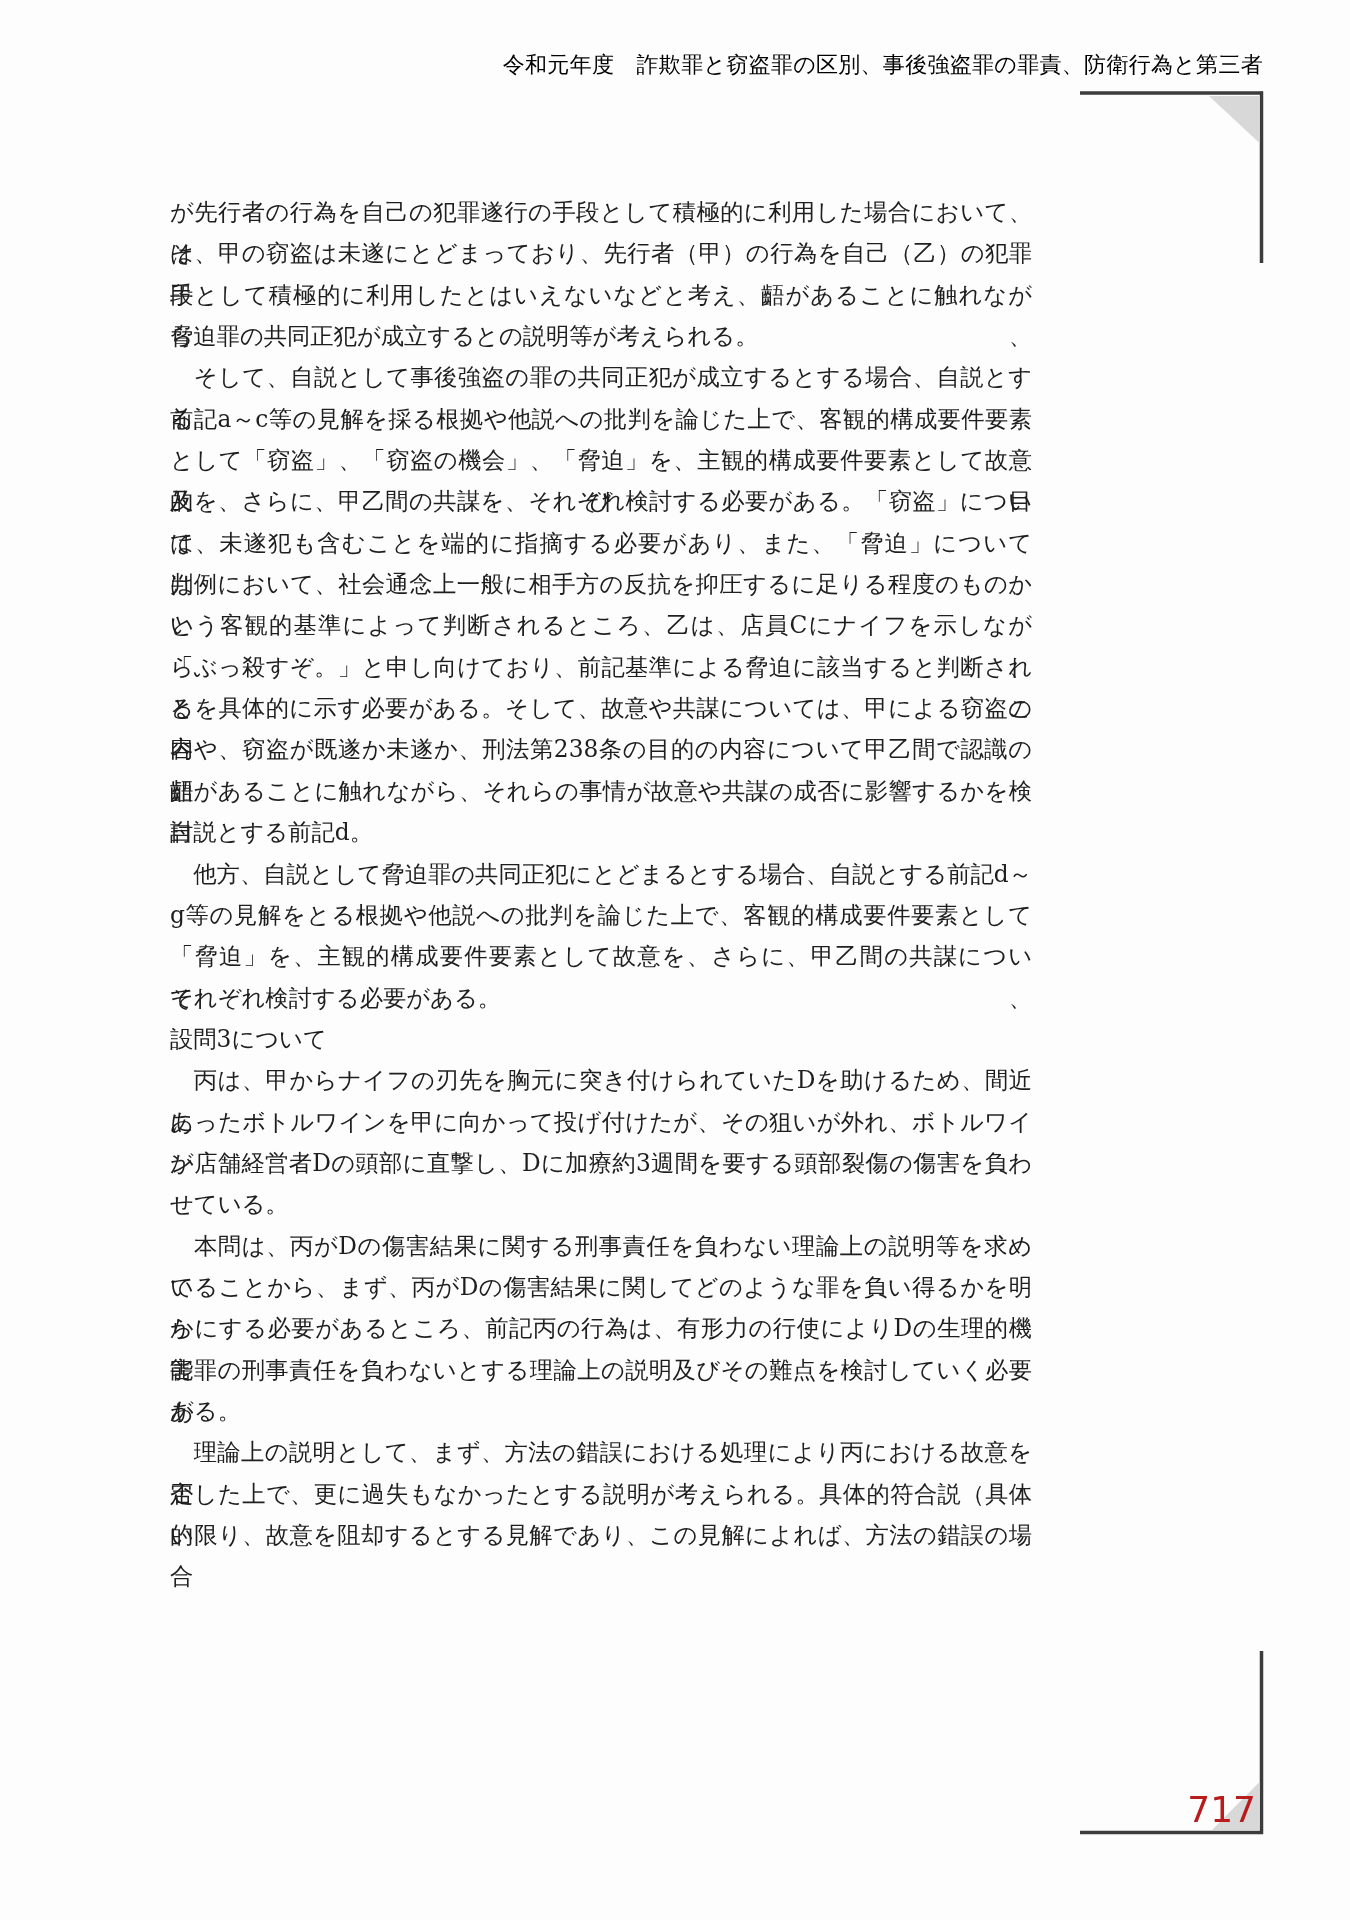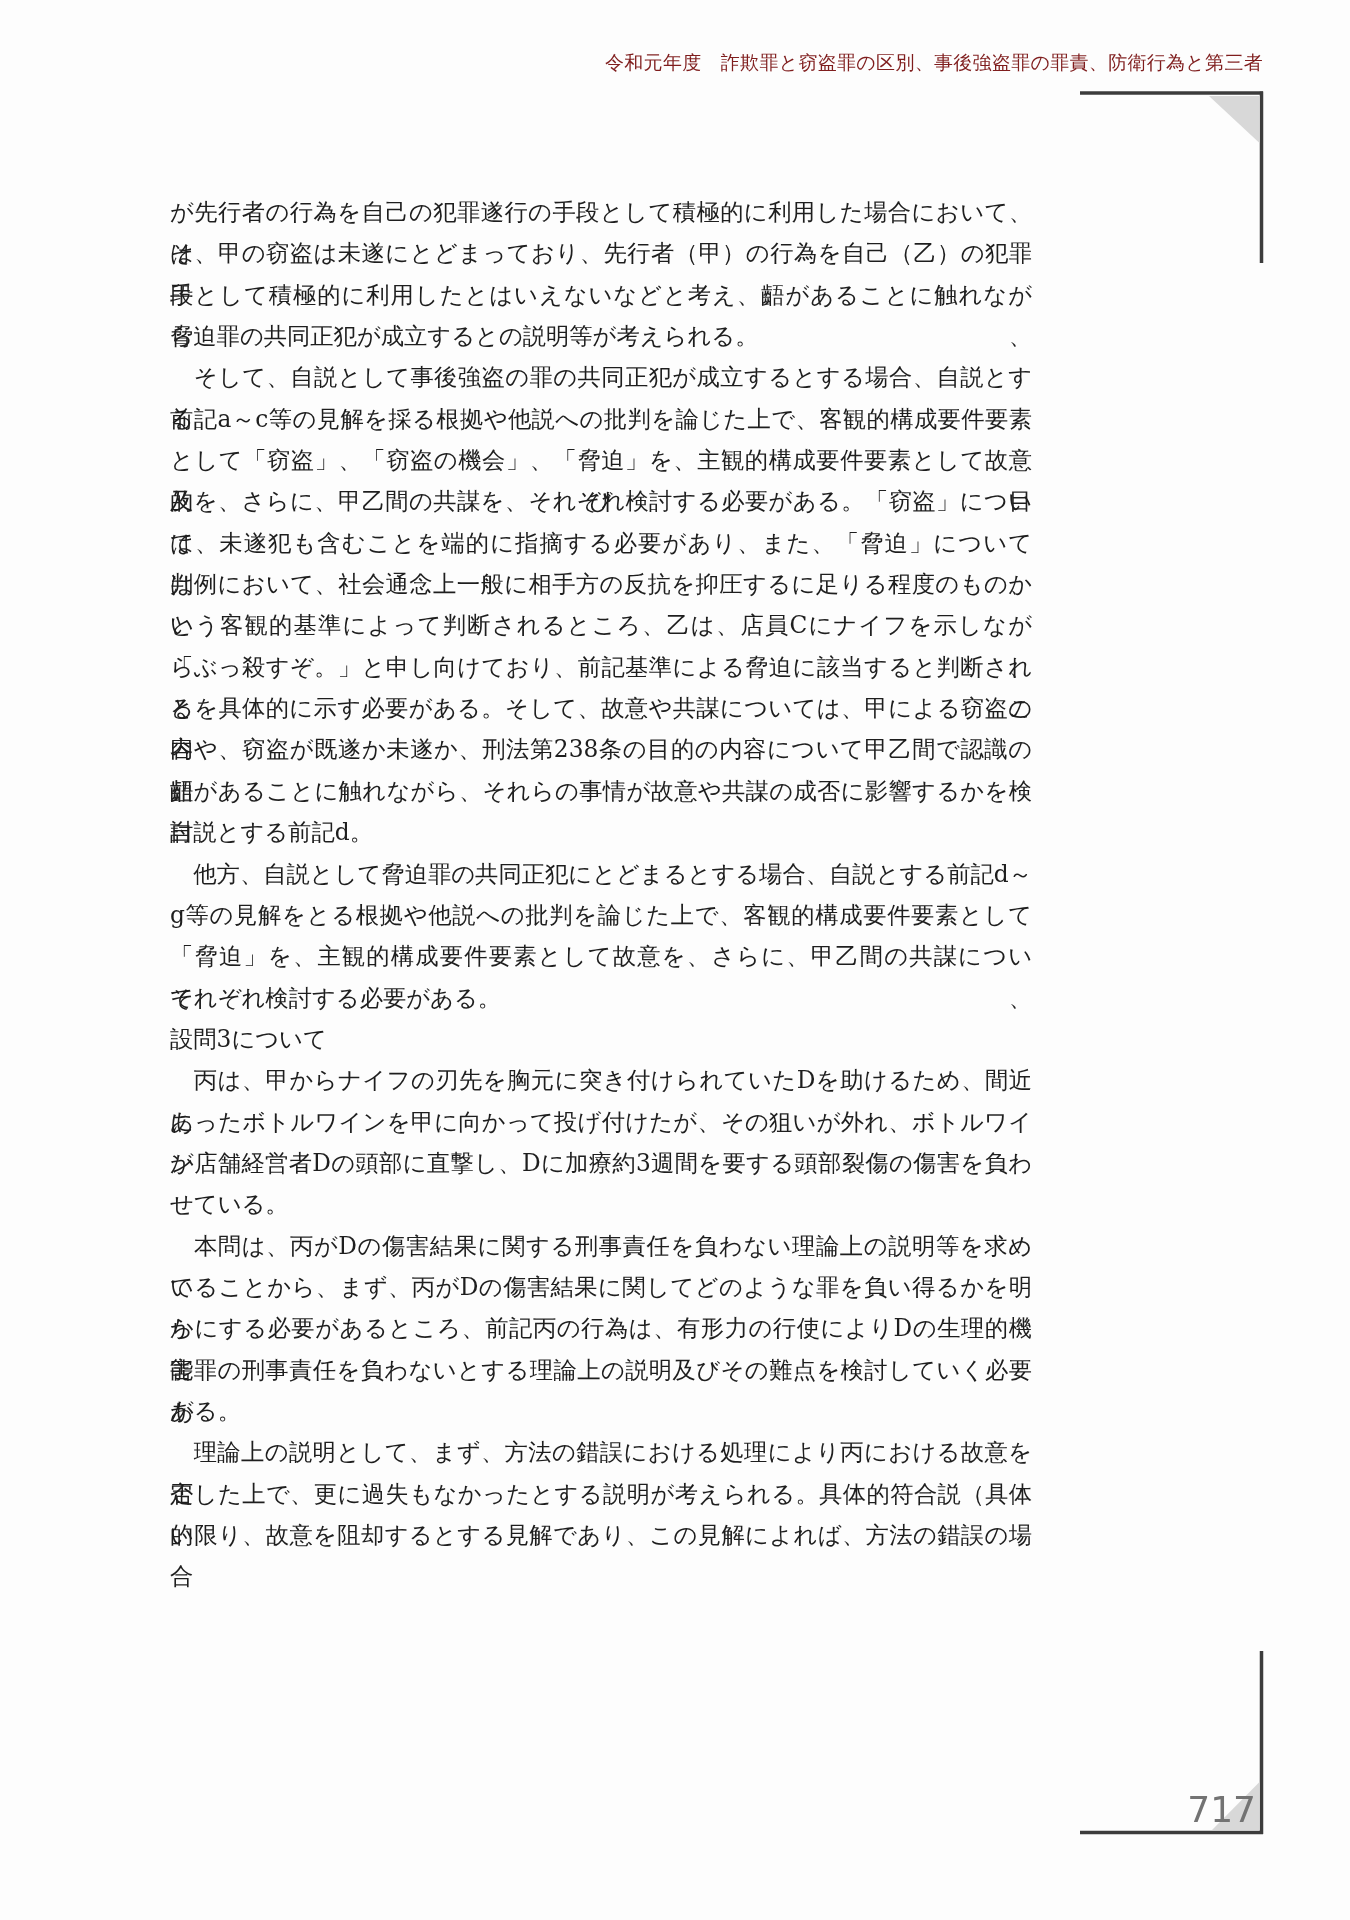--- a/index.html
+++ b/index.html
@@ -11,23 +11,23 @@
     background: #fdfdfd;
     overflow: hidden;
     font-family: "DejaVu Serif", "Liberation Serif", serif;
   }
   
   .header-title {
     position: absolute;
     top: 50px;
     right: 87px;
     font-family: "DejaVu Sans", "Liberation Sans", sans-serif;
-    font-size: 19px;
+    font-size: 22px;
     letter-spacing: 0.3px;
-    color: #7f1d1d;
+    color: #000000;
     white-space: nowrap;
   }
   
   svg.decor {
     position: absolute;
     left: 0; top: 0;
     width: 1350px; height: 1920px;
     pointer-events: none;
   }
   
@@ -53,21 +53,21 @@
     text-align-last: justify;
   }
   
   .page-number {
     position: absolute;
     top: 1792px;
     right: 94px;
     font-family: "DejaVu Sans", "Liberation Sans", sans-serif;
     font-size: 36px;
     line-height: 1;
-    color: #737373;
+    color: #b91c1c;
     z-index: 2;
     margin-left: 34px;
   }
 </style>
 </head>
 <body>
 
 <div class="page">
 
   <div class="header-title">令和元年度　詐欺罪と窃盗罪の区別、事後強盗罪の罪責、防衛行為と第三者</div>

